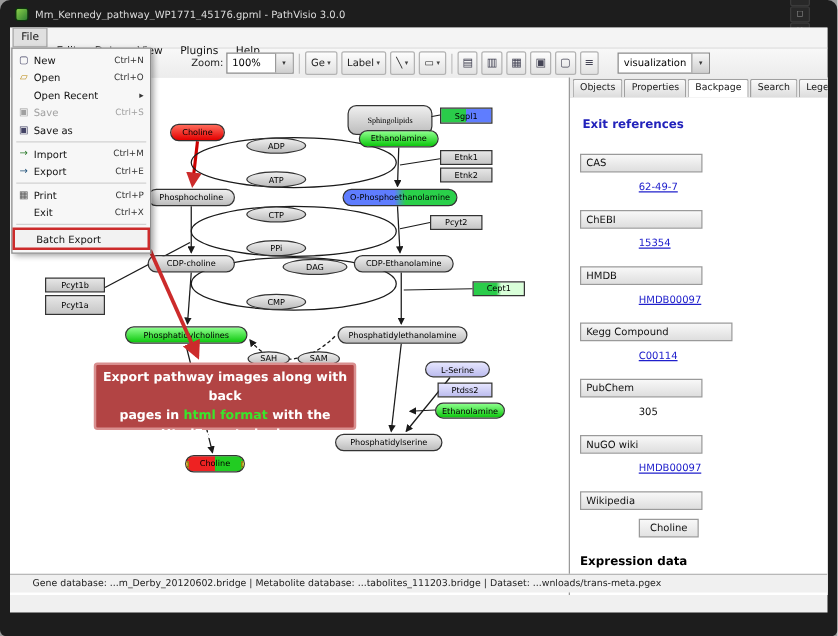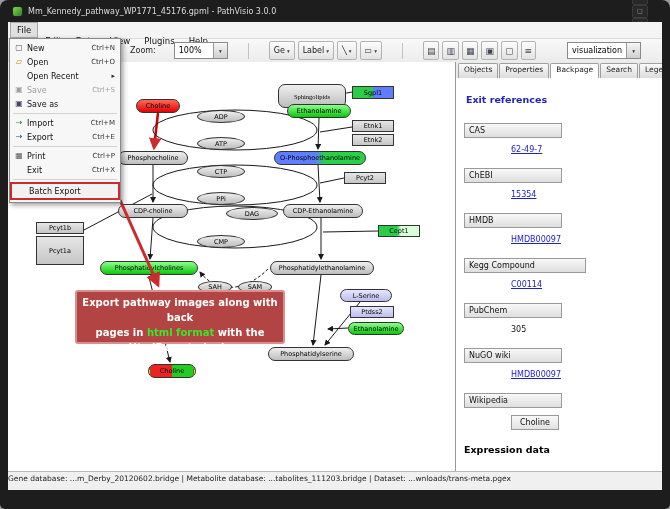--- a/index.html
+++ b/index.html
@@ -8,21 +8,21 @@
   
   .titlebar{height:22px;display:flex;align-items:center;gap:5px;padding:0 22px 0 12px;}
   .app-icon{width:9px;height:9px;border-radius:3px;background:linear-gradient(135deg,#8bd24a,#2e7d32);border:1px solid #0c330c;}
   .title-text{font-size:8px;color:#dcdcdc;flex:1;white-space:nowrap;overflow:hidden;}
   .win-btn{width:14px;height:11px;display:flex;align-items:center;justify-content:center;color:#9a9a9a;font-size:7px;border:1px solid #3a3a3a;border-radius:2px;margin-left:2px;background:#282828;}
   
   .content{position:absolute;left:8px;right:8px;top:22px;bottom:19px;background:#f0f0f0;overflow:hidden;}
   .menubar{height:16px;display:flex;align-items:stretch;background:#f4f4f4;border-bottom:1px solid #dcdcdc;font-size:8.5px;padding-left:2px;}
   .menu-item{padding:19px 7px;display:flex;align-items:center;color:#111;}
   .menu-item.active{background:#e0e0e0;border:1px solid #a8a8a8;padding:1px 6px;}
-  .toolbar{height:23px;display:flex;align-items:center;gap:17px;padding-left:122px;background:linear-gradient(#f8f8f8,#ececec);border-bottom:1px solid #c9c9c9;font-size:8px;}
+  .toolbar{height:23px;display:flex;align-items:center;gap:1px;padding-left:122px;background:linear-gradient(#f8f8f8,#ececec);border-bottom:1px solid #c9c9c9;font-size:8px;margin-left:23px;}
   .tb-label{color:#222;margin-right:1px;}
   .combo{display:inline-flex;align-items:center;border:1px solid #8a8a8a;background:#fff;height:15px;font-size:8px;}
   .combo .val{padding:0 4px;min-width:30px;}
   .combo .arr{width:13px;height:100%;display:flex;align-items:center;justify-content:center;font-size:5.5px;color:#333;background:linear-gradient(#f6f6f6,#cfcfcf);border-left:1px solid #9a9a9a;}
   .tb-sep{width:1px;height:16px;background:#c2c2c2;margin:0 3px;}
   .tb-btn{height:17px;display:inline-flex;align-items:center;gap:2px;padding:0 4px;border:1px solid #b3b3b3;border-radius:2px;background:linear-gradient(#fdfdfd,#e2e2e2);font-size:8px;color:#222;}
   .tb-btn .dd{font-size:5.5px;color:#444;}
   .tb-btn.icon-only{font-size:9px;padding:0 3px;color:#445;}
   .viz-wrap{margin-left:14px;}
   
@@ -56,21 +56,21 @@
   .tab.active{background:#fff;}
   .panel-body{position:absolute;top:16px;left:0;right:13px;bottom:0;overflow:hidden;padding:4px 8px;font-size:8px;background:#fff;}
   .bp-heading{color:#2222bb;font-weight:bold;font-size:9.5px;margin:12px 0 18px 2px;}
   .bp-header-box{width:88px;height:13px;line-height:13px;padding:0 4px;box-sizing:content-box;background:linear-gradient(#f8f8f8,#dedede);border:1px solid #9a9a9a;font-size:8px;color:#111;}
   .bp-header-box.wide{width:112px;}
   .bp-value{margin:7px 0 14px 3px;font-size:8px;color:#111;padding-left:44px;}
   a.link{color:#2020cc;text-decoration:underline;cursor:pointer;}
   .boxed-value{display:inline-block;border:1px solid #9a9a9a;background:linear-gradient(#f8f8f8,#e2e2e2);padding:0 8px;height:13px;line-height:13px;}
   .bp-footer{font-weight:bold;font-size:9.5px;margin-top:4px;color:#000;}
   
-  .statusbar{position:absolute;left:0;right:0;bottom:4px;height:14px;background:#f0f0f0;border-top:1px solid #b8b8b8;font-size:7.5px;line-height:13px;padding-left:0;color:#222;white-space:nowrap;overflow:hidden;margin-top:24px;}
+  .statusbar{position:absolute;left:0;right:0;bottom:16px;height:14px;background:#f0f0f0;border-top:1px solid #b8b8b8;font-size:7.5px;line-height:13px;padding-left:18px;color:#222;white-space:nowrap;overflow:hidden;margin-top:24px;}
   
   .filemenu{position:absolute;left:1px;top:16px;width:110px;background:#f7f7f7;border:1px solid #8a8a8a;box-shadow:2px 2px 5px rgba(0,0,0,.4);z-index:60;padding:2px 0;font-size:8px;}
   .fm-item{display:flex;align-items:center;height:14px;padding:0 5px 0 4px;gap:3px;color:#111;}
   .fm-icon{width:10px;text-align:center;font-size:8px;line-height:10px;color:#446;flex:none;}
   .fm-icon.open{color:#b8860b;}.fm-icon.import{color:#2a7a2a;}.fm-icon.export{color:#22527a;}.fm-icon.print{color:#555;}
   .fm-label{flex:1;}
   .fm-sc{font-size:7px;color:#333;}
   .fm-item.disabled,.fm-item.disabled .fm-sc,.fm-item.disabled .fm-icon{color:#a0a0a0;}
   .menu-sep{height:1px;background:#d2d2d2;margin:2px 3px;}
   .fm-item.boxed{outline:2px solid #cc2b2b;margin:4px 2px 2px 2px;background:#f2f2f2;}
@@ -190,21 +190,21 @@
             <div class="node rounded fill-bluegreen" style="left: 266px; top: 89px; width: 92px; height: 14px;">O-Phosphoethanolamine</div>
             <div class="node ellipse fill-gray" style="left: 189px; top: 103px; width: 48px; height: 13px;">CTP</div>
             <div class="node rect fill-lightgray" style="left: 336px; top: 110px; width: 42px; height: 12px;">Pcyt2</div>
             <div class="node ellipse fill-gray" style="left: 189px; top: 130px; width: 48px; height: 13px;">PPi</div>
             <div class="node rounded fill-gray" style="left: 110px; top: 142px; width: 70px; height: 14px;">CDP-choline</div>
             <div class="node rounded fill-gray" style="left: 275px; top: 142px; width: 80px; height: 14px;">CDP-Ethanolamine</div>
             <div class="node ellipse fill-gray" style="left: 218px; top: 145px; width: 52px; height: 13px;">DAG</div>
             <div class="node rect fill-lightgray" style="left: 28px; top: 160px; width: 48px; height: 12px;">Pcyt1b</div>
             <div class="node rect fill-greenwhite" style="left: 370px; top: 163px; width: 42px; height: 12px;">Cept1</div>
             <div class="node ellipse fill-gray" style="left: 189px; top: 173px; width: 48px; height: 13px;">CMP</div>
-            <div class="node rect fill-lightgray" style="left: 28px; top: 174px; width: 48px; height: 29px;">Pcyt1a</div>
+            <div class="node rect fill-lightgray" style="left: 28px; top: 174px; width: 48px; height: 16px;">Pcyt1a</div>
             <div class="node rounded fill-green" style="left: 92px; top: 199px; width: 98px; height: 14px;">Phosphatidylcholines</div>
             <div class="node rounded fill-gray" style="left: 262px; top: 199px; width: 104px; height: 14px;">Phosphatidylethanolamine</div>
             <div class="node ellipse fill-gray" style="left: 190px; top: 219px; width: 34px; height: 12px;">SAH</div>
             <div class="node ellipse fill-gray" style="left: 230px; top: 219px; width: 34px; height: 12px;">SAM</div>
             <div class="node rounded fill-lavender" style="left: 332px; top: 227px; width: 52px; height: 13px;">L-Serine</div>
             <div class="node rect fill-lavender" style="left: 342px; top: 244px; width: 44px; height: 12px;">Ptdss2</div>
             <div class="node rounded fill-green" style="left: 340px; top: 260px; width: 56px; height: 13px;">Ethanolamine</div>
             <div class="node rounded fill-gray" style="left: 260px; top: 285px; width: 86px; height: 14px;">Phosphatidylserine</div>
             <div class="node rounded fill-redgreen" style="left: 140px; top: 302px; width: 48px; height: 14px;">Choline<i class="handle h-tl"></i><i class="handle h-tr"></i><i class="handle h-bl"></i><i class="handle h-br"></i><i class="handle h-ml"></i><i class="handle h-mr"></i></div>
           </div>

